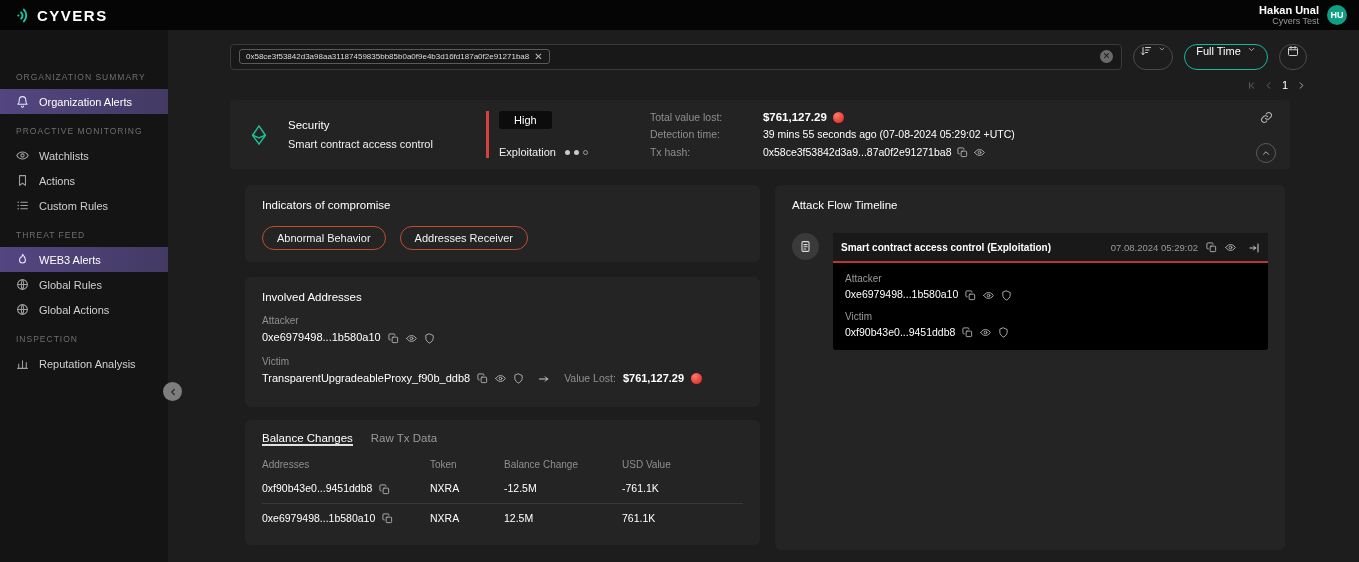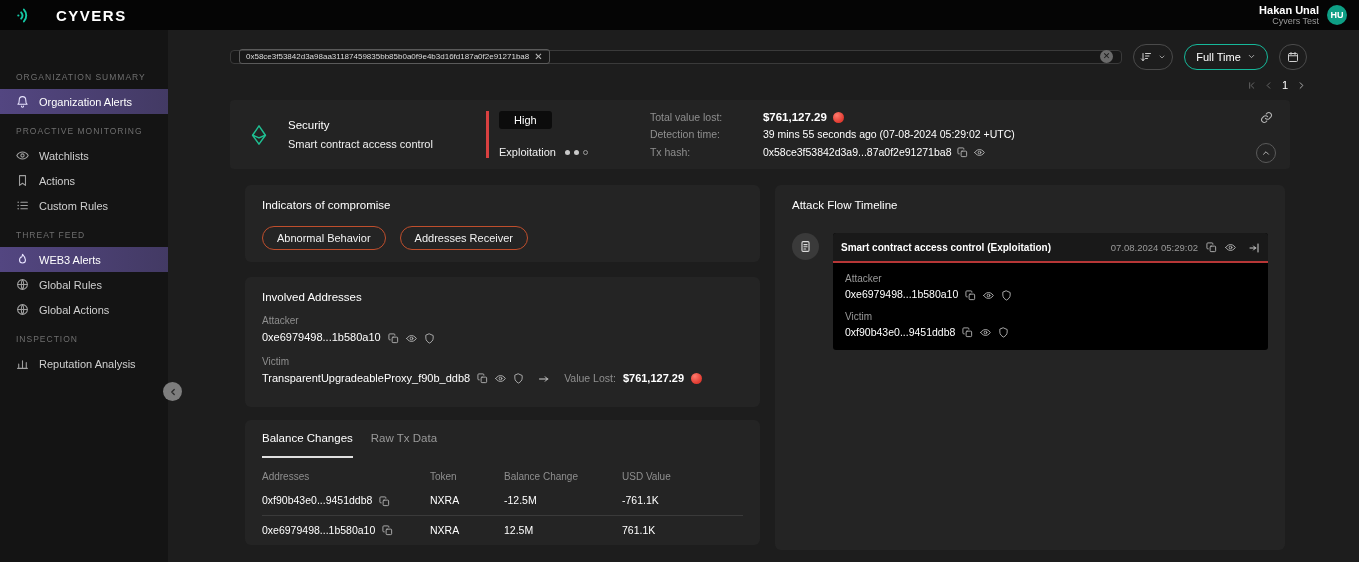--- a/index.html
+++ b/index.html
@@ -7,21 +7,21 @@
               font-family:"Liberation Sans", sans-serif; color:#e8e8e8; }
   .screen { position:relative; width:1359px; height:562px; background:#1d1d1d; }
 
   
   .ic { fill:none; stroke:currentColor; stroke-width:2; stroke-linecap:round; stroke-linejoin:round;
         width:12px; height:12px; display:inline-block; vertical-align:middle; flex:none; }
 
   
   .topbar { position:absolute; top:0; left:0; right:0; height:30px; background:#050505;
             display:flex; align-items:center; justify-content:space-between; padding:0 12px 0 14px; z-index:6; }
-  .logo { display:flex; align-items:center; gap:23px; }
+  .logo { display:flex; align-items:center; gap:4px; }
   .logo .ic { width:19px; height:19px; color:#14c8a5; stroke-width:2.4; }
   .logo-word { font-size:15px; font-weight:bold; letter-spacing:1.5px; color:#ffffff; }
   .userblk { display:flex; align-items:center; gap:8px; }
   .user-name { font-size:11px; font-weight:bold; color:#fff; text-align:right; line-height:12px; }
   .user-org  { font-size:9px; color:#9a9a9a; text-align:right; line-height:10px; }
   .avatar { width:20px; height:20px; border-radius:50%; background:#0e9f85; color:#fff;
             font-size:9px; font-weight:bold; display:flex; align-items:center; justify-content:center;text-align:center; }
 
   
   .sidebar { position:absolute; top:30px; left:0; width:168px; bottom:0; background:#141414; padding-top:30px; }
@@ -32,29 +32,29 @@
   .side-item.active { background:linear-gradient(90deg,#534681 0%,#433a64 100%); color:#fff; }
   .side-item.active .ic { color:#e8e4ff; }
 
   .collapse-btn { position:absolute; left:163px; top:382px; width:19px; height:19px; border-radius:50%;
                   background:#7d7d7d; border:none; color:#2a2a2a; display:flex; align-items:center;
                   justify-content:center; cursor:pointer; z-index:7; }
   .collapse-btn .ic { width:10px; height:10px; stroke-width:3; }
 
   
   .toolbar { position:absolute; left:230px; top:43px; width:1077px; height:27px; display:flex; gap:11px; align-items:center; }
-  .searchbox { flex:1; height:14px; border:1px solid #3a3a3a; border-radius:4px; background:#181818;
+  .searchbox { flex:1; height:26px; border:1px solid #3a3a3a; border-radius:4px; background:#181818;
                display:flex; align-items:center; padding:0 8px; gap:8px; }
   .hash-chip { display:flex; align-items:center; gap:5px; border:1px solid #5a5a5a; border-radius:3px;
                padding:2px 6px; font-size:8px; color:#dcdcdc; white-space:nowrap; }
   .chip-x { color:#bbb; font-size:10px; line-height:8px; cursor:pointer; }
   .search-clear { margin-left:auto; width:13px; height:13px; border-radius:50%; background:#6a6a6a; color:#181818;
                   font-size:9px; line-height:13px; text-align:center; cursor:pointer; }
   .tbtn { height:26px; border:1px solid #4a4a4a; border-radius:14px; background:transparent; color:#dcdcdc;
-          display:flex; align-items:center; justify-content:center; gap:6px; font-size:11px; cursor:pointer;
+          display:flex; justify-content:center; gap:6px; font-size:11px; cursor:pointer;
           font-family:inherit; }
   .tbtn .ic { color:#cfcfcf; }
   .btn-sort { width:40px; }
   .btn-fulltime { width:84px; border-color:#16b89a; color:#fff; }
   .btn-cal { width:28px; }
 
   
   .pagination { position:absolute; top:77px; right:52px; display:flex; align-items:center; gap:6px; }
   .pg { background:none; border:none; color:#6a6a6a; cursor:pointer; padding:0; }
   .pg .ic { width:11px; height:11px; }
@@ -108,21 +108,21 @@
   .addr-card { height:130px; margin-bottom:13px; }
   .addr-label { font-size:10px; color:#8f8f8f; margin-top:12px; margin-bottom:5px; }
   .addr-row { display:flex; align-items:center; gap:7px; font-size:11px; color:#fff; }
   .arrow-ic { color:#cfcfcf; margin:0 4px; }
   .arrow-ic .ic { width:18px; height:12px; }
   .vl-label { color:#8f8f8f; font-size:10.5px; }
   .vl-val { font-weight:bold; font-size:11px; color:#fff; }
 
   .bal-card { height:125px; padding-top:12px; }
   .tabs { display:flex; gap:18px; }
-  .tab { font-size:11.5px; color:#9a9a9a; cursor:pointer; padding-bottom:12px; }
+  .tab { font-size:11.5px; color:#9a9a9a; cursor:pointer; padding-bottom:0; }
   .tab.active { color:#fff; border-bottom:2px solid #e0e0e0; }
   .bal-table { width:100%; border-collapse:collapse; margin-top:8px; }
   .bal-table th { text-align:left; font-weight:normal; font-size:10px; color:#8f8f8f; padding:5px 0 4px; }
   .bal-table td { font-size:10.5px; color:#fff; padding:8px 0; }
   .bal-table tr.sep td { border-bottom:1px solid #3a3a3a; }
   .c-addr { width:168px; } .c-token { width:74px; } .c-chg { width:118px; }
   .neg { color:#e05b5b; } .pos { color:#4caf7e; }
   .cell-addr { display:flex; align-items:center; gap:7px; }
 
   

